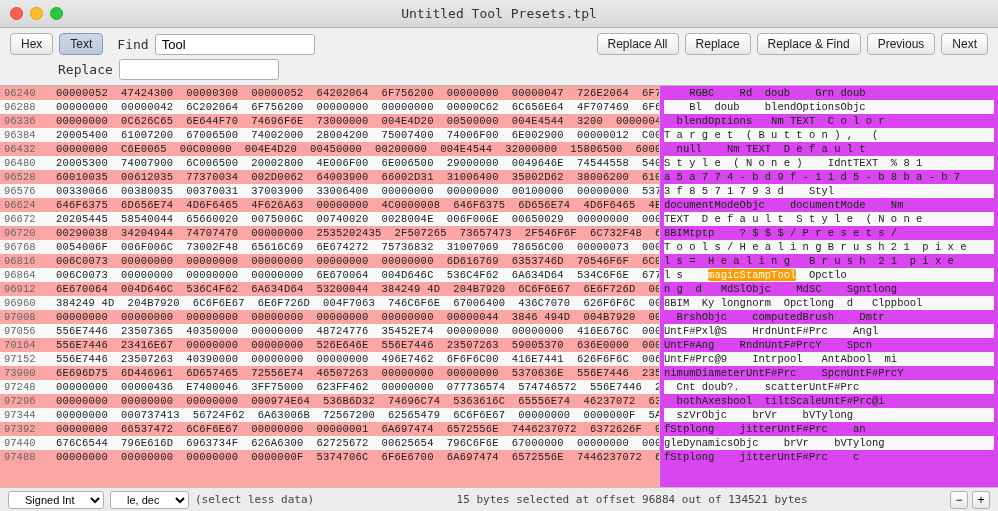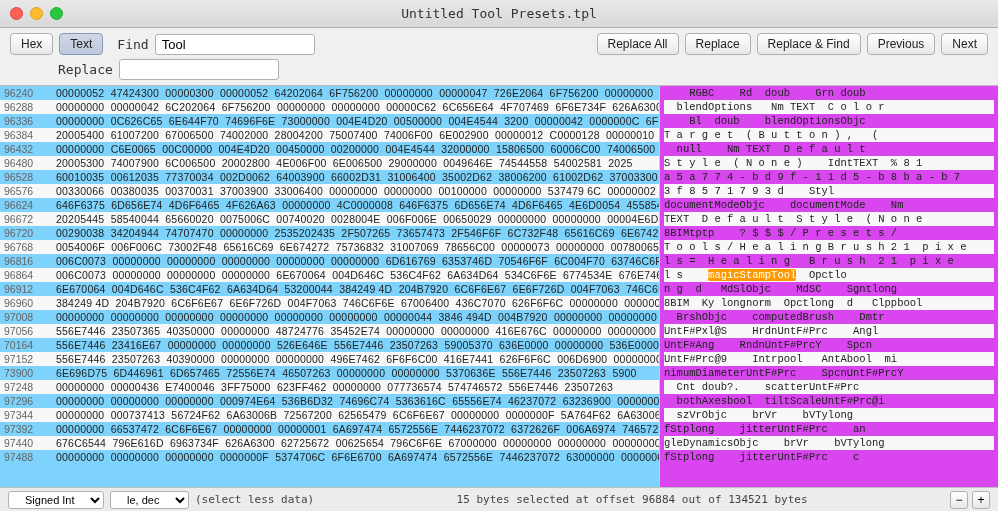--- a/index.html
+++ b/index.html
@@ -96,23 +96,23 @@
       display: flex;
       flex: 1;
       overflow: hidden;
     }
 
     
     .hex-panel {
       flex: 0 0 660px;
       overflow-y: auto;
       overflow-x: hidden;
-      background: #7dd3fc;
+      background: #fca5a5;
       border-right: 1px solid #ccc;
-      font-family: Liberation Sans, sans-serif;
+      font-family: Liberation Mono, monospace;
       font-size: 11px;
     }
 
     .hex-row {
       display: flex;
       align-items: center;
       height: 14px;
       padding: 0 4px;
     }
     .hex-row:nth-child(even) {
@@ -364,22 +364,22 @@
         <span class="hex-bytes">676C6544  796E616D  6963734F  626A6300  62725672  00625654  796C6F6E  67000000  00000000  00000000  00000000</span>
       </div>
       <div class="hex-row">
         <span class="hex-row-num">97488</span>
         <span class="hex-bytes">00000000  00000000  00000000  0000000F  5374706C  6F6E6700  6A697474  6572556E  7446237072  63000000  00000063</span>
       </div>
     </div>
 
   <div class="text-panel" id="text-panel">
   <div class="text-row">    RGBC    Rd  doub    Grn doub</div>
+      <div class="text-row">    Bl  doub    blendOptionsObjc</div>
       <div class="text-row">  blendOptions   Nm TEXT  C o l o r</div>
-      <div class="text-row">    Bl  doub    blendOptionsObjc</div>
       <div class="text-row">T a r g e t  ( B u t t o n ) ,   (</div>
       <div class="text-row">  null    Nm TEXT  D e f a u l t</div>
       <div class="text-row">S t y l e  ( N o n e )    IdntTEXT  % 8 1</div>
       <div class="text-row">a 5 a 7 7 4 - b d 9 f - 1 1 d 5 - b 8 b a - b 7</div>
       <div class="text-row">3 f 8 5 7 1 7 9 3 d    Styl</div>
       <div class="text-row">documentModeObjc    documentMode    Nm</div>
       <div class="text-row">TEXT  D e f a u l t  S t y l e  ( N o n e</div>
       <div class="text-row">8BIMtptp    ? $ $ $ / P r e s e t s /</div>
       <div class="text-row">T o o l s / H e a l i n g B r u s h 2 1  p i x e</div>
       <div class="text-row">l s =  H e a l i n g   B r u s h  2 1  p i x e</div>

